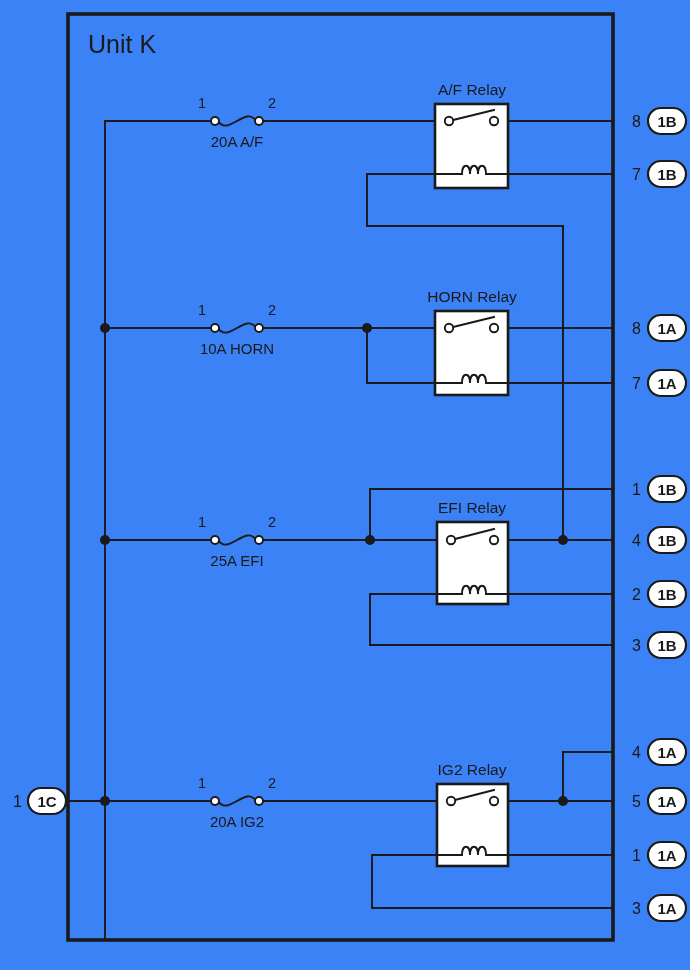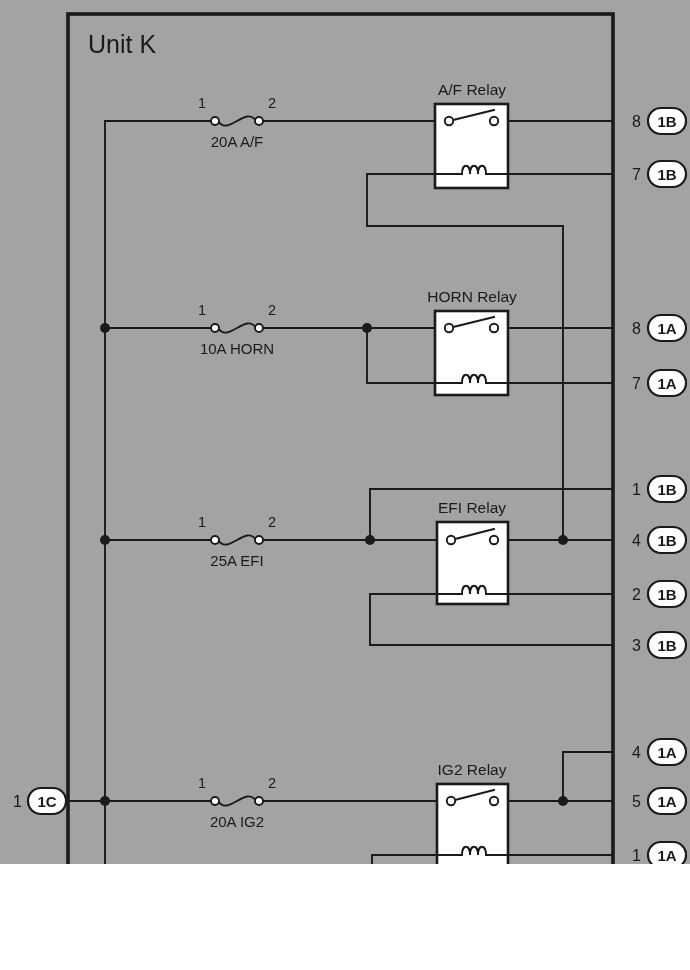--- a/index.html
+++ b/index.html
@@ -3,22 +3,22 @@
 <meta charset="utf-8">
 <style>
   html, body {
     margin: 0;
     padding: 0;
     background: #ffffff;
   }
   #root {
     position: relative;
     width: 690px;
-    height: 864px;
-    background: #a3a3a3;
+    height: 970px;
+    background: #3b82f6;
     font-family: "Liberation Sans", sans-serif;
     overflow: hidden;
   }
   #diagram-svg {
     position: absolute;
     left: 0;
     top: 0;
     width: 690px;
     height: 970px;
   }

